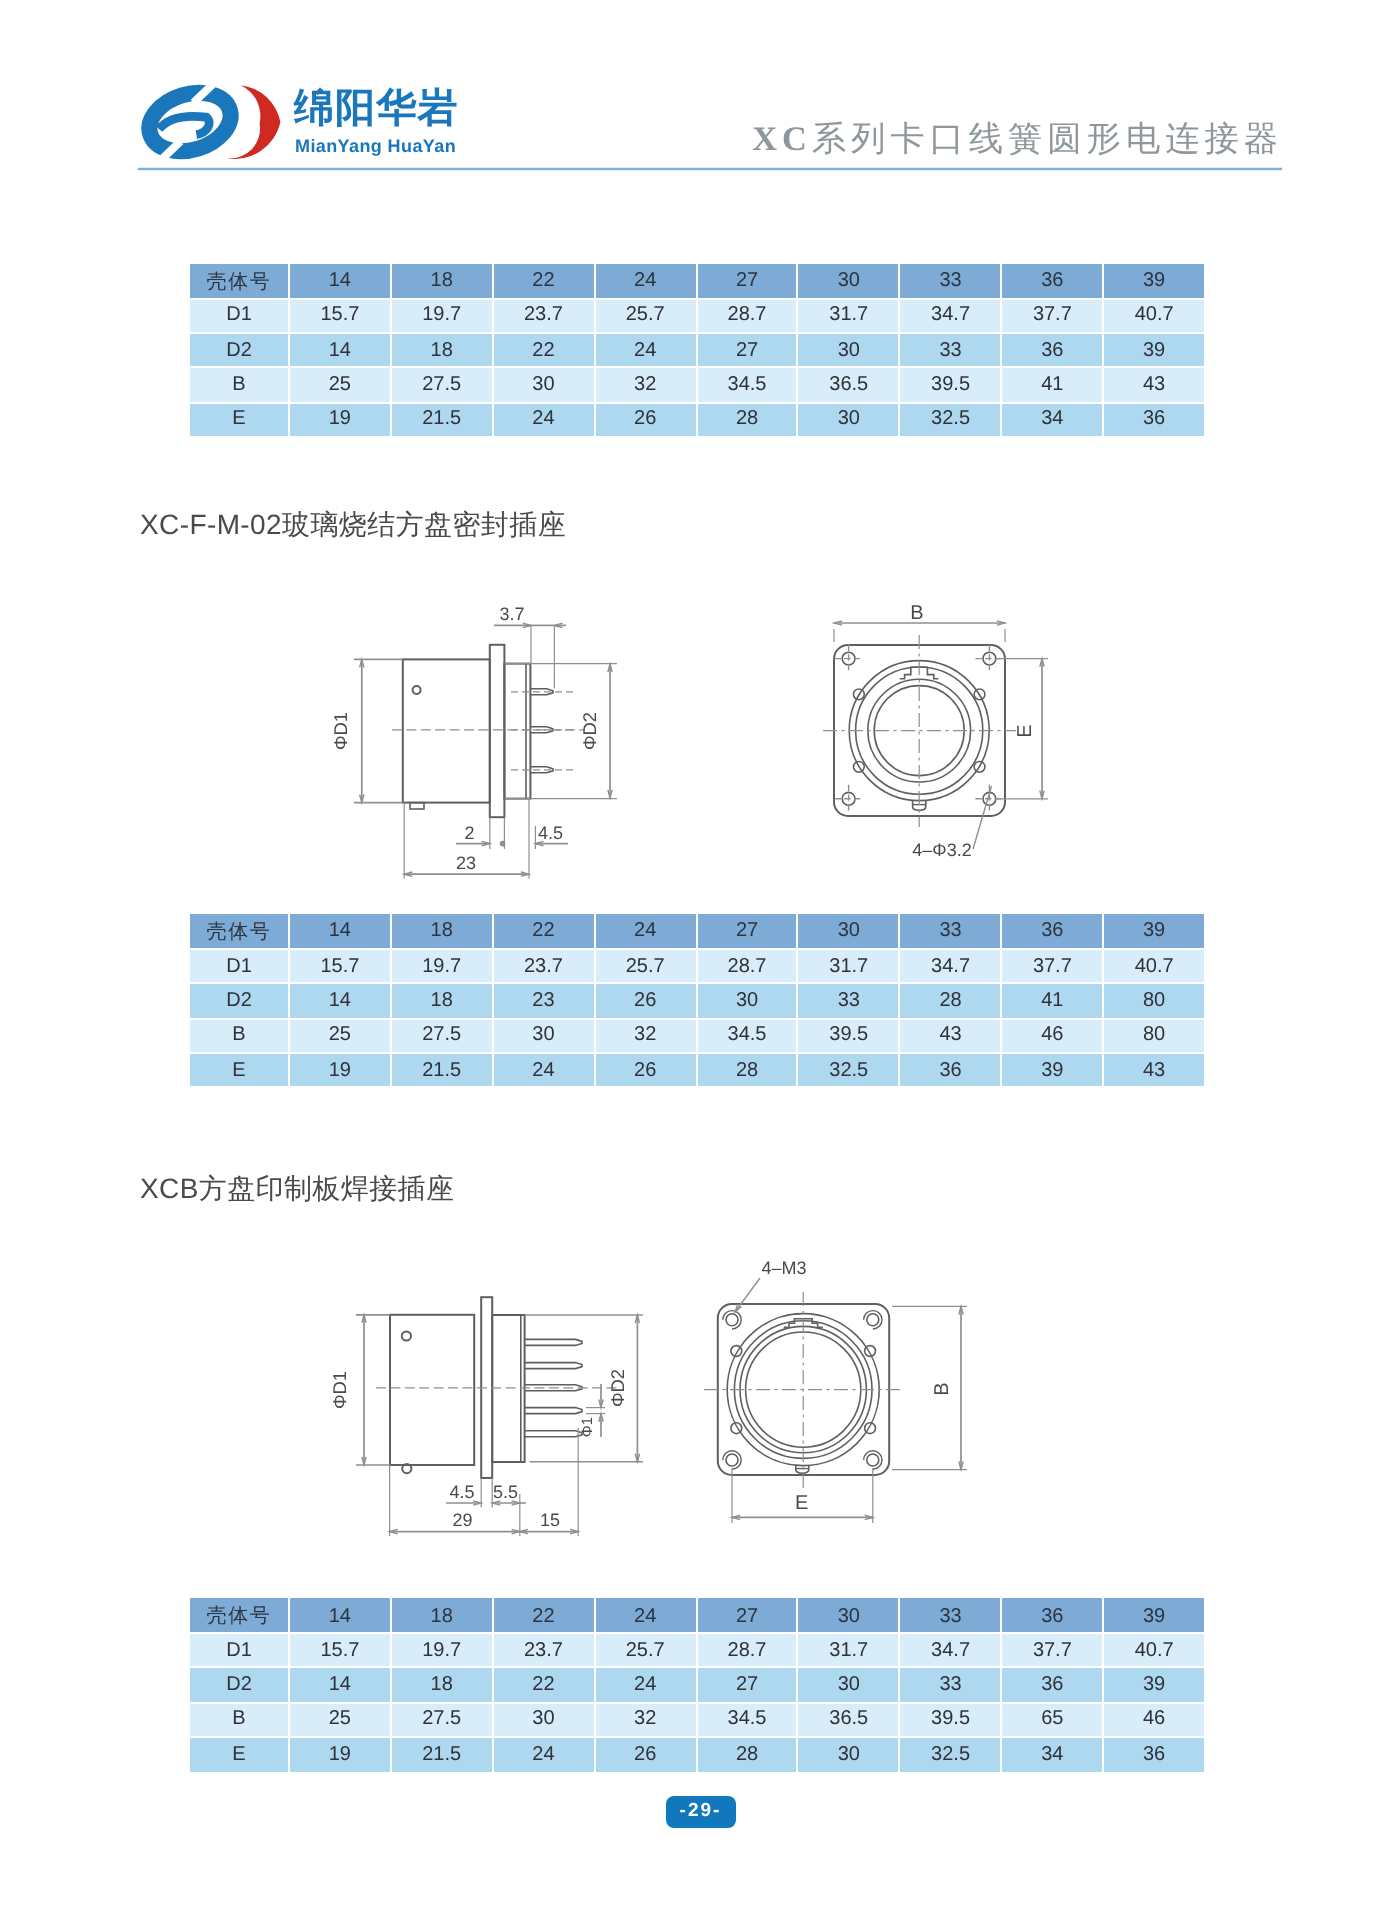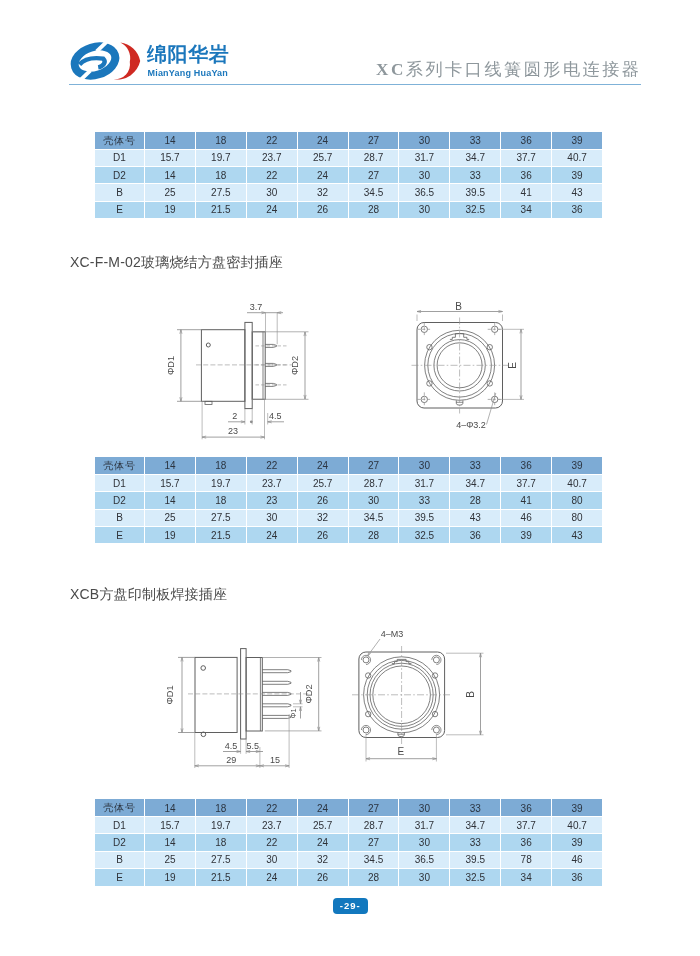--- a/index.html
+++ b/index.html
@@ -388,21 +388,21 @@
           </tr>
           <tr class="a" style="height:17.4px">
             <td style="width:49.0px">B</td>
             <td style="width:49.9px">25</td>
             <td style="width:49.9px">27.5</td>
             <td style="width:49.9px">30</td>
             <td style="width:49.9px">32</td>
             <td style="width:49.9px">34.5</td>
             <td style="width:49.9px">36.5</td>
             <td style="width:49.9px">39.5</td>
-            <td style="width:49.9px">78</td>
+            <td style="width:49.9px">65</td>
             <td style="width:49.9px">46</td>
           </tr>
           <tr class="b" style="height:17.4px">
             <td style="width:49.0px">E</td>
             <td style="width:49.9px">19</td>
             <td style="width:49.9px">21.5</td>
             <td style="width:49.9px">24</td>
             <td style="width:49.9px">26</td>
             <td style="width:49.9px">28</td>
             <td style="width:49.9px">30</td>

